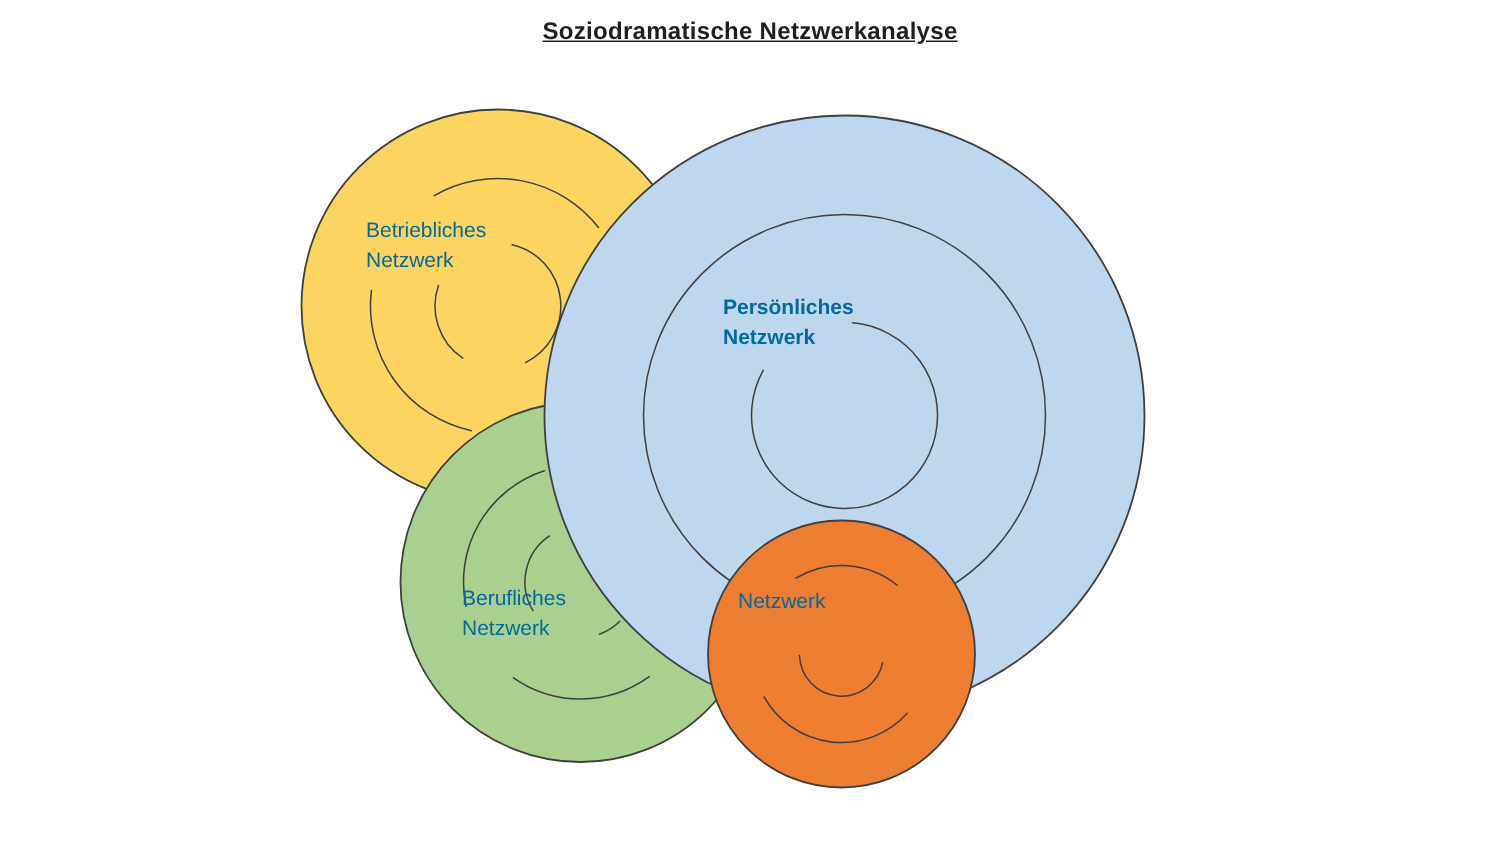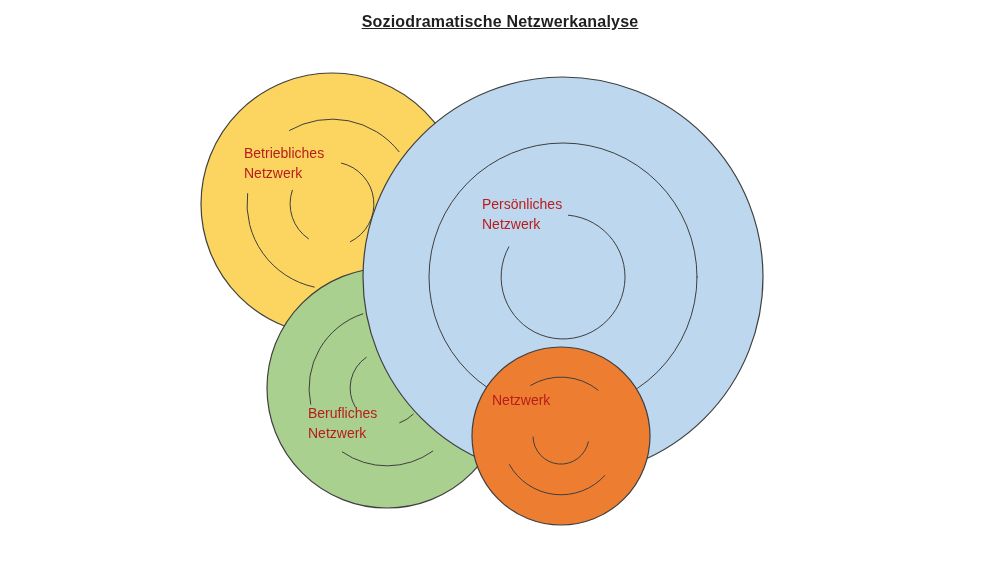--- a/index.html
+++ b/index.html
@@ -37,21 +37,21 @@
     top: 0;
     left: 0;
     width: 1000px;
     height: 561px;
     pointer-events: none;
   }
   .circle-label {
     position: absolute;
     font-size: 14px;
     line-height: 20px;
-    color: #b91c1c;
+    color: #0369a1;
     white-space: nowrap;
   }
   .circle-label span { display: block; }
 </style>
 </head>
 <body>
 
 <div class="stage">
   <div class="title">Soziodramatische Netzwerkanalyse</div>
   <svg id="diagram-svg" width="1000" height="561" viewBox="0 0 1000 561" xmlns="http://www.w3.org/2000/svg">
@@ -79,25 +79,25 @@
         <path d="M 530.6 385.4 A 59 59 0 0 1 598.1 390.1" fill="none" stroke="#3F3F3F" stroke-width="1" stroke-linecap="round"></path>
         <path d="M 604.8 475.5 A 59 59 0 0 1 509.4 464.6" fill="none" stroke="#3F3F3F" stroke-width="1" stroke-linecap="round"></path>
         <path d="M 588.4 441.8 A 28 28 0 0 1 533.0 437.0" fill="none" stroke="#3F3F3F" stroke-width="1" stroke-linecap="round"></path>
       </g>
     </svg>
   <div id="labels">
       <div class="circle-label" style="left: 244px; top: 143px;">
         <span>Betriebliches</span>
         <span>Netzwerk</span>
       </div>
-      <div class="circle-label" style="left: 308px; top: 403px;">
+      <div class="circle-label" style="left: 308px; top: 388px;">
         <span>Berufliches</span>
         <span>Netzwerk</span>
       </div>
-      <div class="circle-label" style="left: 482px; top: 194px;">
+      <div class="circle-label" style="left: 482px; top: 194px; font-weight: bold;">
         <span>Persönliches</span>
         <span>Netzwerk</span>
       </div>
       <div class="circle-label" style="left: 492px; top: 390px;">
         <span>Netzwerk</span>
       </div>
     </div>
 </div>
 
 </body></html>

